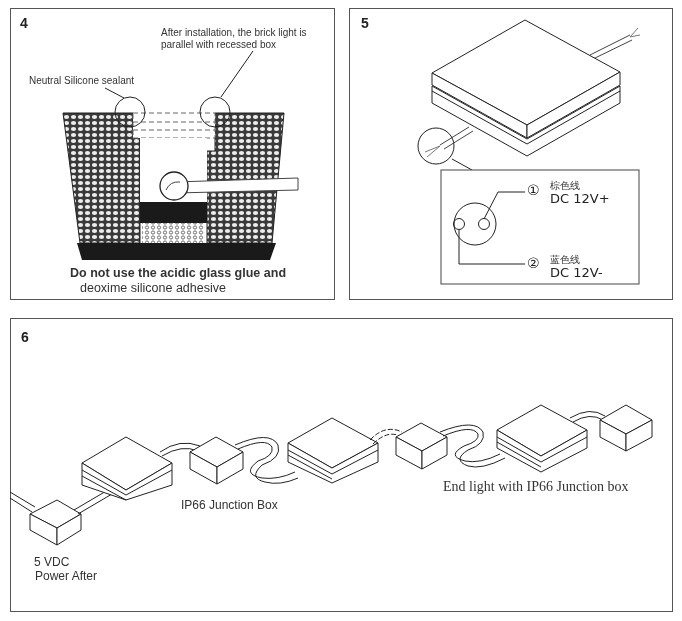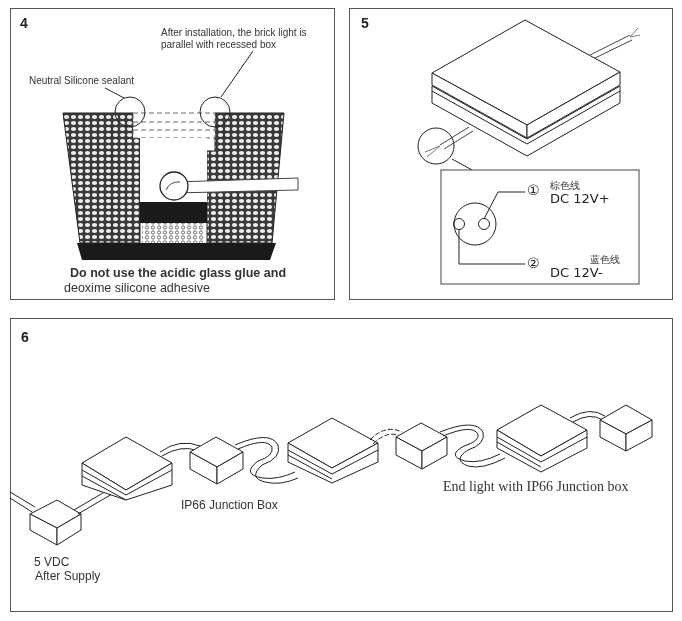--- a/index.html
+++ b/index.html
@@ -14,21 +14,21 @@
 </style>
 </head>
 <body>
 
 <div class="panel" style="left:10px;top:8px;width:325px;height:292px;"></div>
 <div class="pnum" style="left:20px;top:15px;">4</div>
 <div class="lbl" style="left:161px;top:27px;">After installation, the brick light is</div>
 <div class="lbl" style="left:161px;top:39px;">parallel with recessed box</div>
 <div class="lbl" style="left:29px;top:75px;">Neutral Silicone sealant</div>
 <div class="lbl big" style="left:70px;top:266px;font-weight:bold;">Do not use the acidic glass glue and</div>
-<div class="lbl big" style="left:64px;top:281px;">deoxime silicone adhesive</div>
+<div class="lbl big" style="left:80px;top:281px;">deoxime silicone adhesive</div>
 
 <svg width="682" height="621">
   <defs>
     <pattern id="hex" width="7" height="6" patternUnits="userSpaceOnUse">
       <rect width="7" height="6" fill="#3a3a3a"></rect>
       <ellipse cx="3.5" cy="3" rx="2.6" ry="2" fill="#ededed"></ellipse>
     </pattern>
     <pattern id="dots" width="6" height="5" patternUnits="userSpaceOnUse">
       <rect width="6" height="5" fill="#fff"></rect>
       <circle cx="3" cy="2.5" r="1.6" fill="none" stroke="#333" stroke-width="0.7"></circle>
@@ -87,21 +87,21 @@
   <circle cx="475" cy="224" r="21" fill="none" stroke="#222"></circle>
   <circle cx="459" cy="224" r="5.5" fill="none" stroke="#222"></circle>
   <circle cx="484" cy="224" r="5.5" fill="none" stroke="#222"></circle>
   <path d="M484,219 L498,192 L525,192" fill="none" stroke="#222"></path>
   <path d="M459,230 L459,264 L525,264" fill="none" stroke="#222"></path>
 </svg>
 <div class="lbl dc" style="left:527px;top:184px;font-size:14px;">①</div>
 <div class="lbl cn" style="left:550px;top:180px;">棕色线</div>
 <div class="lbl dc" style="left:550px;top:193px;">DC 12V+</div>
 <div class="lbl dc" style="left:527px;top:257px;font-size:14px;">②</div>
-<div class="lbl cn" style="left:550px;top:254px;margin-left:40px;">蓝色线</div>
+<div class="lbl cn" style="left:550px;top:254px;">蓝色线</div>
 <div class="lbl dc" style="left:550px;top:267px;">DC 12V-</div>
 
 <div class="panel" style="left:10px;top:318px;width:663px;height:294px;"></div>
 <div class="pnum" style="left:21px;top:329px;">6</div>
 
 <svg width="682" height="621" fill="#fff" stroke="#222" stroke-width="1">
 
   <path d="M10,492 L35,507 M10,498 L32,512" fill="none"></path>
 
   <g>
@@ -152,15 +152,15 @@
 
   <path d="M570,418 Q590,406 605,416 M573,422 Q590,412 603,420" fill="none"></path>
 
   <g>
     <path d="M600,420 L626,405 L652,420 L626,434 Z"></path>
     <path d="M600,420 L600,437 L626,451 L626,434 Z"></path>
     <path d="M626,434 L652,420 L652,437 L626,451 Z"></path>
   </g>
 </svg>
 <div class="lbl big" style="left:34px;top:555px;font-size:12px;">5 VDC</div>
-<div class="lbl big" style="left:35px;top:569px;font-size:12px;">After Supply</div>
+<div class="lbl big" style="left:35px;top:569px;font-size:12px;">Power After</div>
 <div class="lbl big" style="left:181px;top:498px;font-size:12px;text-align:center;">IP66 Junction Box</div>
 <div class="lbl" style="left:443px;top:479px;font-size:14px;line-height:16px;font-family:Liberation Serif, serif;color:#333;">End light with IP66 Junction box</div>
 
 </body></html>

